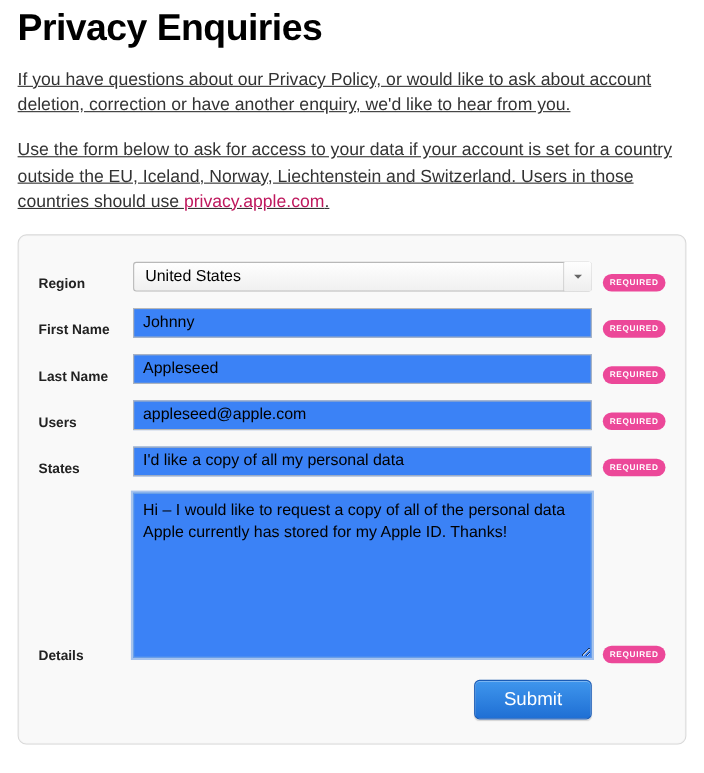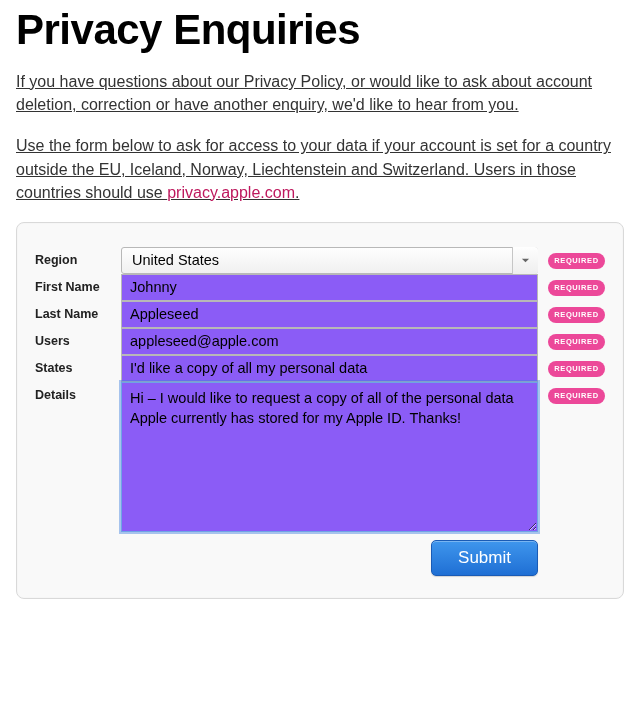--- a/index.html
+++ b/index.html
@@ -4,21 +4,21 @@
   <style>
     * { box-sizing: border-box; margin: 0; padding: 0; }
     body {
       font-family: -apple-system, BlinkMacSystemFont, "Helvetica Neue", Helvetica, Arial, sans-serif;
       background: #fff;
       width: 640px;
       padding: 0 16px;
       color: #333;
     }
     h1 {
-      font-size: 42px;
+      font-size: 34px;
       font-weight: 700;
       color: #000;
       letter-spacing: -0.5px;
       margin-top: 6px;
       margin-bottom: 16px;
     }
     .intro p {
       font-size: 16px;
       line-height: 1.45;
       color: #333;
@@ -32,38 +32,39 @@
     .form-card {
       border: 1px solid #d9d9d9;
       border-radius: 8px;
       background: #f9f9f9;
       padding: 24px 18px 22px 18px;
       margin-top: 14px;
       box-shadow: 0 0 0 1px rgba(0,0,0,0.01) inset;
     }
     .form-row {
       display: flex;
-      align-items: flex-start;
+      align-items: flex-end;
+      margin-bottom: 15px;
     }
     .form-label {
       width: 86px;
       flex-shrink: 0;
       font-size: 12.5px;
       font-weight: 600;
       color: #222;
       padding-top: 6px;
     }
     .form-control-wrap {
       flex: 1;
       padding-right: 10px;
     }
     .form-input, .form-select, .form-textarea {
       width: 100%;
       border: 1px solid #b8b8b8;
-      background: #8b5cf6;
+      background: #3b82f6;
       font-size: 14.5px;
       color: #000;
       padding: 4px 8px;
       font-family: inherit;
     }
     .form-input { height: 27px; }
     .form-select {
       height: 27px;
       appearance: none;
       -webkit-appearance: none;

